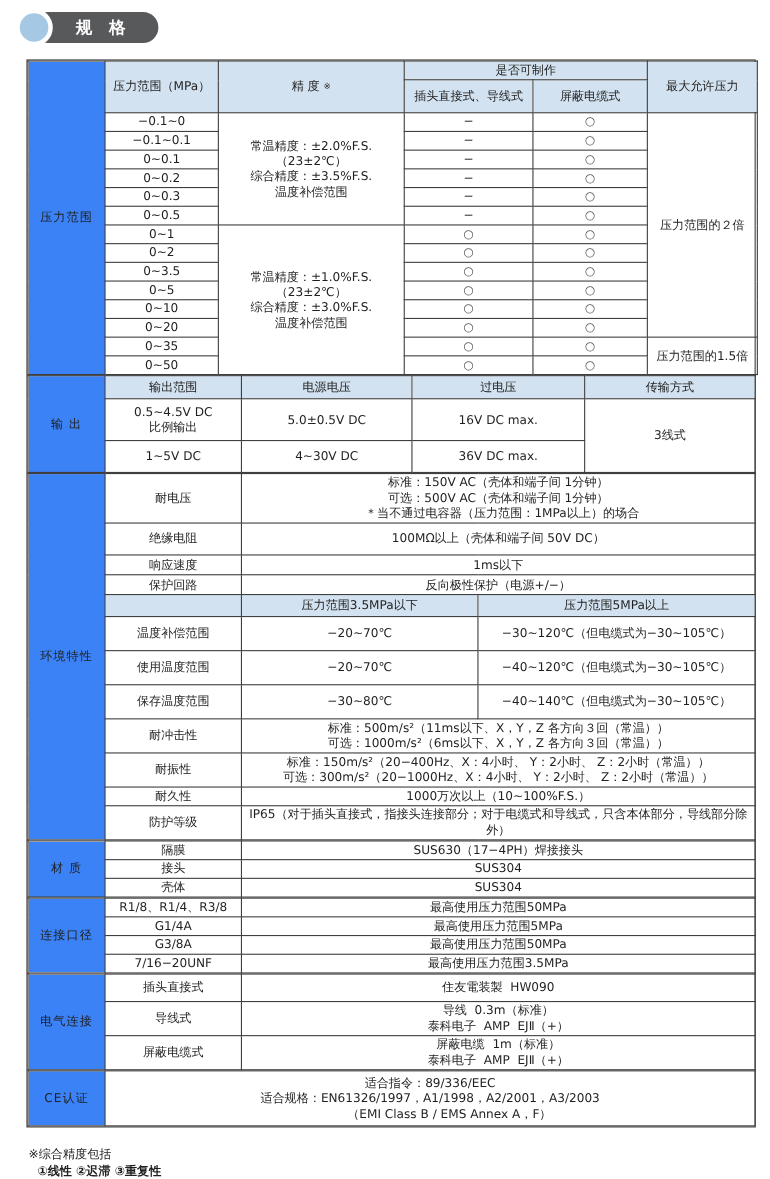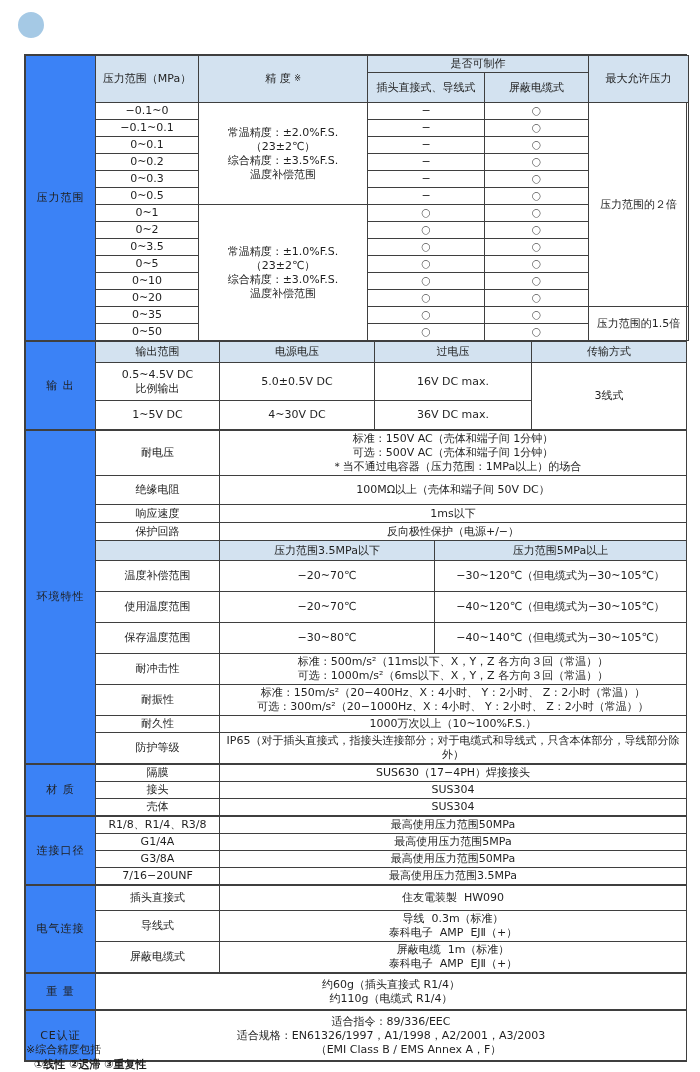--- a/index.html
+++ b/index.html
@@ -48,20 +48,23 @@
   .footnotes {
     position:absolute; left:26px; top:1042px; font-size:11px; line-height:15px;
     color:#1f1f1f;
   }
   .footnotes .l2 { padding-left:8px;font-weight:bold; }
 </style>
 </head>
 <body>
 
 <div class="badge">
+  <div class="badge-bar">
+    <span class="badge-text">规 格</span>
+  </div>
   <div class="badge-circle"></div>
 </div>
 
 <div id="spec">
 
   <table class="sec">
     <colgroup>
         <col style="width:70px">
         <col style="width:103px">
         <col style="width:169px">
@@ -329,33 +332,20 @@
 泰科电子  AMP  EJⅡ（+）</td>
     </tr>
     <tr style="height:28px">
       <td class="sub">屏蔽电缆式</td>
       <td class="val">屏蔽电缆  1m（标准）
 泰科电子  AMP  EJⅡ（+）</td>
     </tr>
   </tbody>
     </table>
 
-  <table class="sec">
-    <colgroup>
-        <col style="width:70px">
-        <col style="width:591px">
-      </colgroup>
-    <tbody>
-        <tr style="height:36px">
-      <td class="lbl">重  量</td>
-      <td class="val indent">约60g（插头直接式 R1/4）
-约110g（电缆式 R1/4）</td>
-    </tr>
-  </tbody>
-    </table>
 
   <table class="sec">
     <colgroup>
         <col style="width:70px">
         <col style="width:591px">
       </colgroup>
     <tbody>
         <tr style="height:50px">
       <td class="lbl">CE认证</td>
       <td class="val indent">适合指令：89/336/EEC

